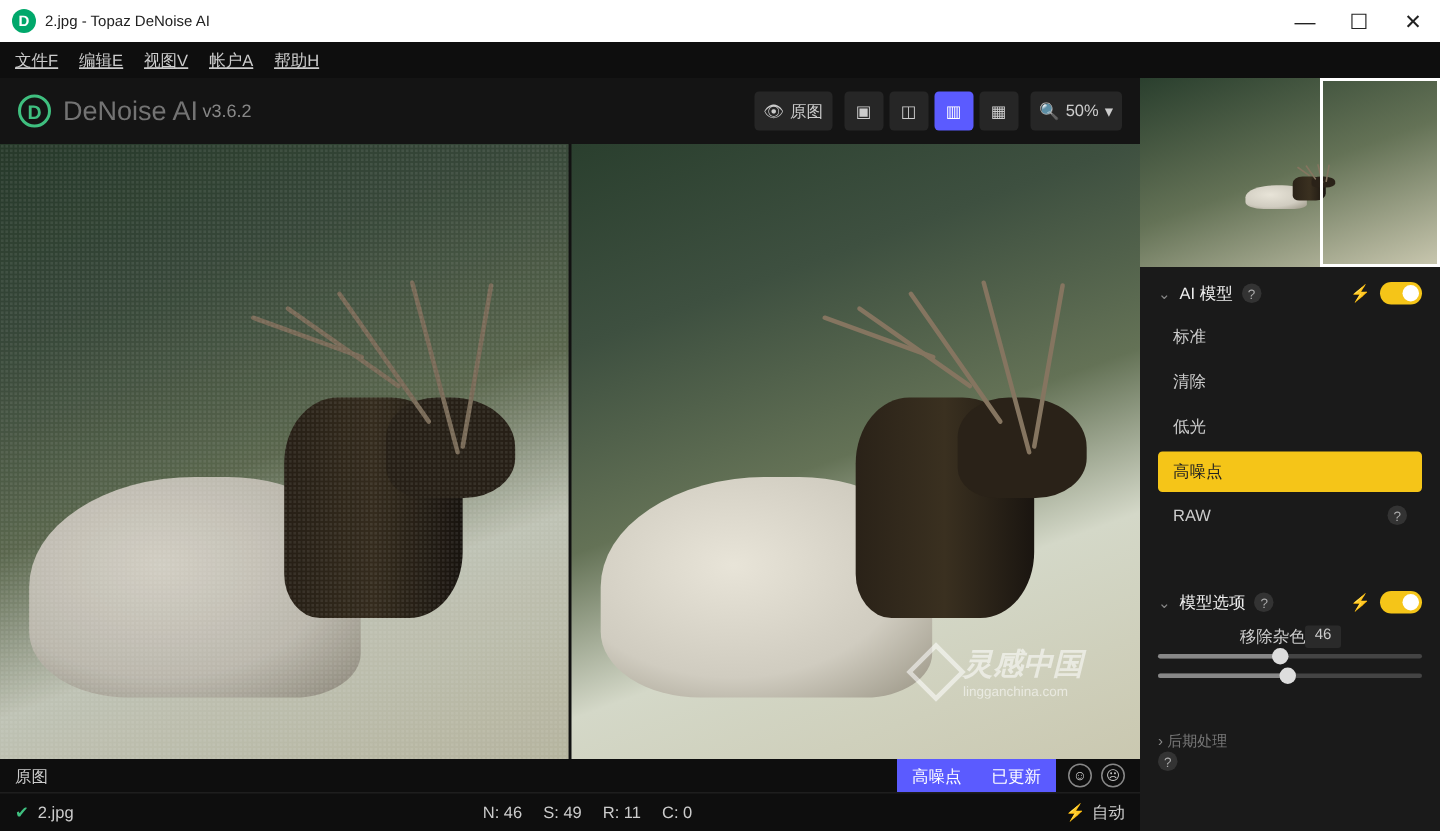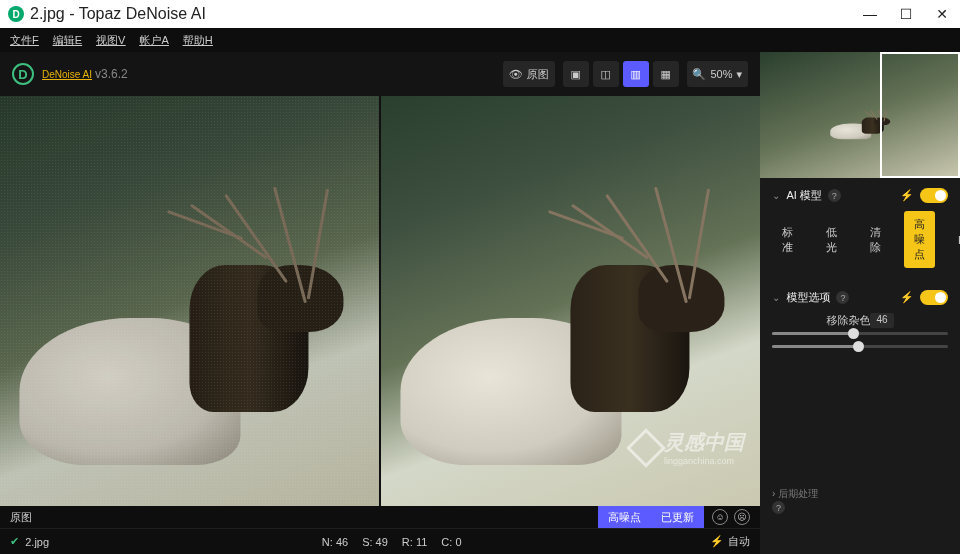--- a/index.html
+++ b/index.html
@@ -1,29 +1,29 @@
 <!DOCTYPE html>
 <html><head>
 <meta charset="utf-8">
 <style>
 * { margin: 0; padding: 0; box-sizing: border-box; font-family: "Segoe UI", Arial, sans-serif; }
 body { background: #000; width: 960px; height: 554px; overflow: hidden; color: #ccc; font-size: 11px; }
 .titlebar { height: 28px; background: #fff; display: flex; align-items: center; padding: 0 8px; color: #222; }
 .titlebar-icon { width: 16px; height: 16px; background: #00a86b; border-radius: 50%; margin-right: 6px; display: flex; align-items: center; justify-content: center; color: #fff; font-size: 10px; font-weight: bold; }
-.titlebar-title { flex: 1; font-size: 16px; }
+.titlebar-title { flex: 1; font-size: 10px; }
 .titlebar-btns { display: flex; gap: 16px; }
 .titlebar-btn { width: 20px; text-align: center; font-size: 14px; cursor: pointer; }
 .menubar { height: 24px; background: #0e0e0e; display: flex; align-items: center; padding: 0 10px; gap: 14px; font-size: 11px; }
 .menubar span { cursor: pointer; text-decoration: underline; }
 .menubar u { text-decoration: underline; }
 .appbody { display: flex; height: calc(100% - 52px); }
 .main { flex: 1; display: flex; flex-direction: column; background: #1a1a1a; }
 .topbar { height: 44px; display: flex; align-items: center; padding: 0 12px; background: #141414; }
 .logo { width: 22px; height: 22px; border: 2px solid #3fbf7f; border-radius: 50%; display: flex; align-items: center; justify-content: center; color: #3fbf7f; font-weight: bold; font-size: 13px; margin-right: 8px; }
-.app-name { color: #eab308; font-size: 10px; text-decoration: underline; }
+.app-name { color: #737373; font-size: 18px; }
 .app-ver { color: #888; font-size: 12px; margin-left: 3px; }
 .topbar-right { margin-left: auto; display: flex; align-items: center; gap: 8px; }
 .tb-btn { background: #262626; height: 26px; min-width: 26px; display: flex; align-items: center; justify-content: center; border-radius: 3px; padding: 0 6px; font-size: 11px; cursor: pointer; gap: 4px; }
 .tb-btn.active { background: #5b5bff; color: #fff; }
 .tb-group { display: flex; gap: 4px; }
 .preview { flex: 1; display: flex; gap: 2px; background: #111; padding: 0; position: relative; }
 .preview-img { flex: 1; background: linear-gradient(160deg, #2a3f2e 0%, #3e5040 25%, #647256 50%, #d4d8c8 70%, #cac8b0 100%); position: relative; overflow: hidden; }
 .preview-img.noisy::after { content: ""; position: absolute; inset: 0; background-image: radial-gradient(rgba(255,255,255,0.08) 1px, transparent 1px), radial-gradient(rgba(0,0,0,0.1) 1px, transparent 1px); background-size: 3px 3px, 2px 2px; }
 .elk { position: absolute; bottom: 10%; left: 50%; transform: translateX(-50%); width: 90%; height: 65%; }
 .elk-body { position: absolute; bottom: 0; left: 0; width: 65%; height: 55%; background: radial-gradient(ellipse at 40% 40%, #e8e4d8 0%, #d0ccc0 60%, #999484 100%); border-radius: 50% 40% 20% 30%; }
@@ -48,34 +48,34 @@
 .thumb { height: 126px; background: linear-gradient(160deg, #2a3f2e 0%, #647256 50%, #cac8b0 100%); position: relative; }
 .thumb-sel { position: absolute; right: 0; top: 0; width: 80px; height: 126px; border: 2px solid #fff; }
 .panel { padding: 10px 12px; }
 .panel-head { display: flex; align-items: center; gap: 6px; margin-bottom: 8px; }
 .chev { color: #888; font-size: 10px; }
 .panel-title { color: #eee; font-size: 11px; }
 .help { width: 13px; height: 13px; background: #333; border-radius: 50%; display: flex; align-items: center; justify-content: center; font-size: 9px; color: #aaa; }
 .panel-head-right { margin-left: auto; display: flex; align-items: center; gap: 6px; }
 .toggle { width: 28px; height: 15px; background: #f5c518; border-radius: 8px; position: relative; cursor: pointer; }
 .toggle::after { content: ""; position: absolute; right: 2px; top: 2px; width: 11px; height: 11px; background: #fff; border-radius: 50%; }
-.model-list { display: flex; flex-direction: row; gap: 13px; margin-bottom: 2px; }
+.model-list { display: flex; flex-direction: column; gap: 3px; margin-bottom: 18px; }
 .model-item { padding: 6px 10px; font-size: 11px; color: #ccc; border-radius: 3px; cursor: pointer; display: flex; align-items: center; }
 .model-item.selected { background: #f5c518; color: #222; font-weight: 500; }
 .model-item .help { margin-left: auto; }
 .slider-row { margin-bottom: 10px; }
 .slider-label { display: flex; justify-content: center; font-size: 11px; margin-bottom: 4px; }
 .slider-val { background: #2a2a2a; padding: 1px 6px; border-radius: 2px; font-size: 10px; }
 .slider { width: 100%; height: 3px; background: #444; position: relative; border-radius: 2px; cursor: pointer; }
 .slider-fill { position: absolute; left: 0; top: 0; height: 100%; background: #888; border-radius: 2px; }
 .slider-thumb { position: absolute; top: -4px; width: 11px; height: 11px; background: #ddd; border-radius: 50%; margin-left: -5px; }
 .side-mid { flex: 1; position: relative; padding: 8px 12px; color: #777; font-size: 10px; }
 .side-mid-text { position: absolute; bottom: 40px; left: 12px; }
 .save-btn { margin: 8px auto 10px; width: 180px; height: 32px; background: #5b5bff; color: #fff; display: flex; align-items: center; justify-content: center; font-size: 12px; border-radius: 3px; cursor: pointer; }
-.watermark { position: absolute; right: 16px; bottom: 40px; color: rgba(255,255,255,0.55); font-size: 20px; font-weight: bold; font-style: italic; pointer-events: none; display: flex; align-items: center; gap: 4px; }
+.watermark { position: absolute; right: 38px; bottom: 40px; color: rgba(255,255,255,0.55); font-size: 20px; font-weight: bold; font-style: italic; pointer-events: none; display: flex; align-items: center; gap: 4px; }
 .watermark small { font-size: 9px; display: block; font-style: normal; font-weight: normal; }
 .wm-logo { width: 28px; height: 28px; border: 3px solid rgba(255,255,255,0.55); transform: rotate(45deg); }
 </style>
 </head>
 <body>
 
 <div class="titlebar">
   <div class="titlebar-icon">D</div>
   <div class="titlebar-title">
     <span>2.jpg</span> - <span>Topaz DeNoise AI</span>
@@ -206,22 +206,22 @@
         <span class="chev">⌄</span>
         <span class="panel-title">AI 模型</span>
         <span class="help">?</span>
         <div class="panel-head-right">
           <span class="bolt">⚡</span>
           <div class="toggle"></div>
         </div>
       </div>
       <div class="model-list">
         <div class="model-item">标准</div>
+        <div class="model-item">清除</div>
         <div class="model-item">低光</div>
-        <div class="model-item">清除</div>
         <div class="model-item selected">高噪点</div>
         <div class="model-item">
             <span>RAW</span>
             <span class="help">?</span>
           </div>
       </div>
     </div>
 
     <div class="panel">
       <div class="panel-head">

